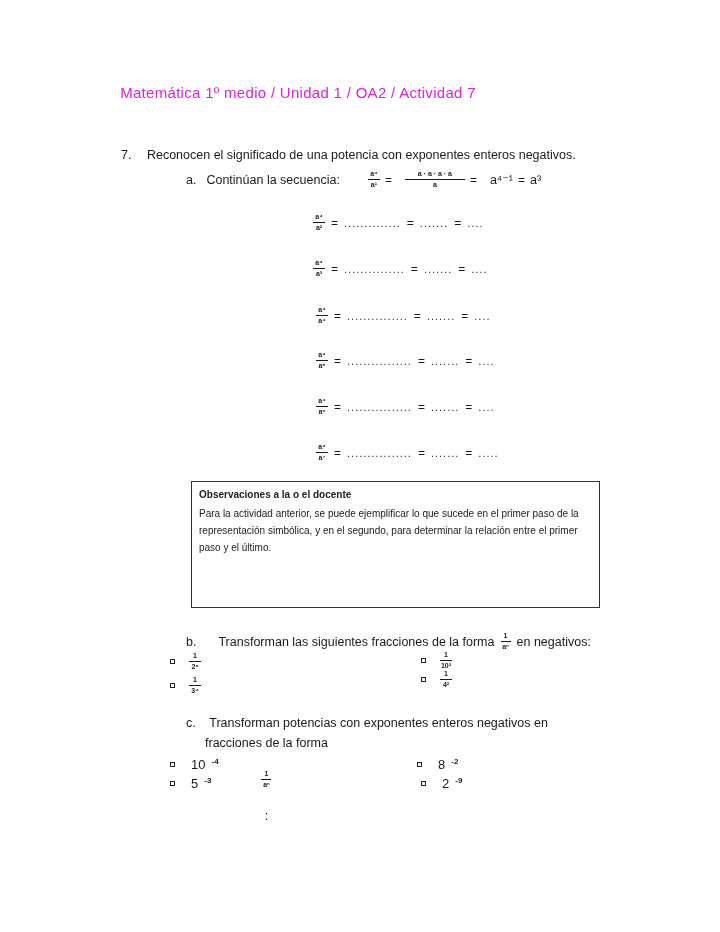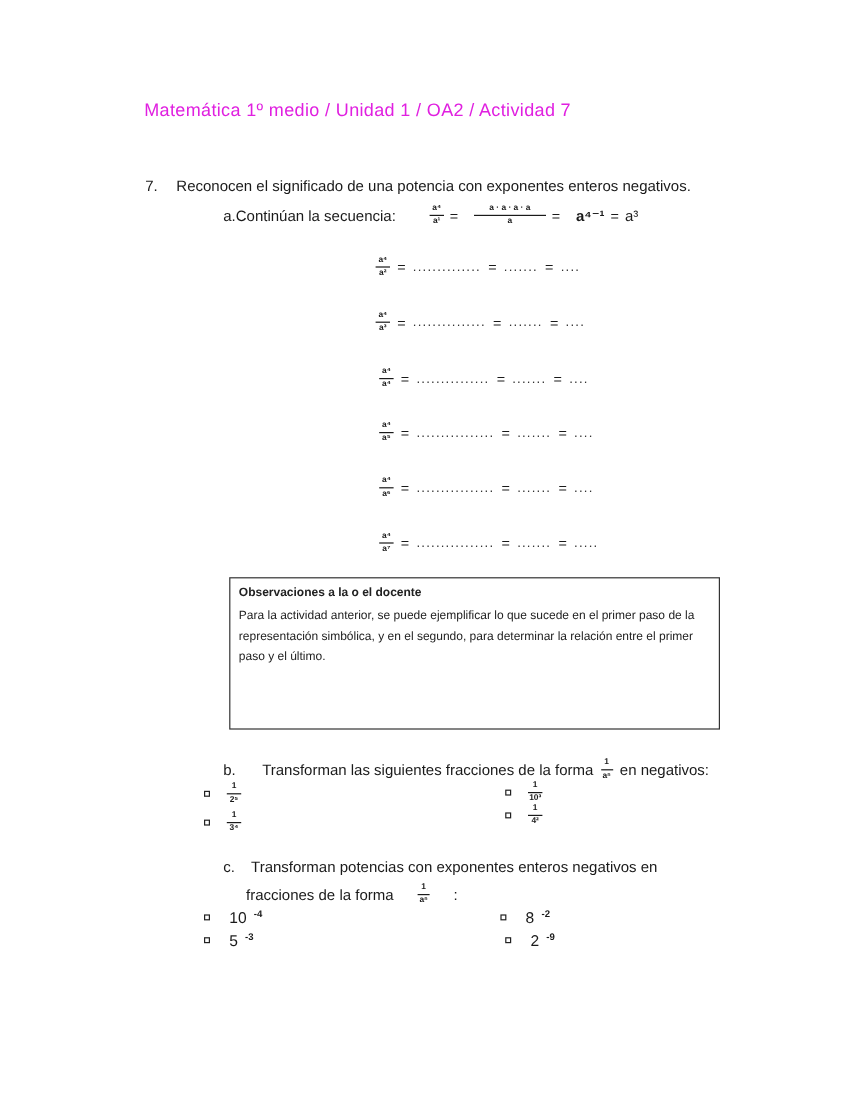--- a/index.html
+++ b/index.html
@@ -26,35 +26,35 @@
 
 <div class="abs header">Matemática 1º medio / Unidad 1 / OA2 / Actividad 7</div>
 
 <div class="abs q-line" style="left:121px; top:148px;">
   <span>7.</span>
   <span style="margin-left:12px;">Reconocen el significado de una potencia con exponentes enteros negativos.</span>
 </div>
 
 <div class="abs q-line" style="left:186px; top:170px; display:flex; align-items:center;">
   <span>a.</span>
-  <span style="">Continúan la secuencia:</span>
+  <span style="margin-left:10px;">Continúan la secuencia:</span>
   <span style="margin-left:28px; display:flex; align-items:center; gap:5px;">
     <span class="frac">
       <span class="num">a⁴</span>
       <span class="bar"></span>
       <span>a¹</span>
     </span>
     <span class="eq">=</span>
     <span class="frac" style="margin-left:8px;">
       <span class="num" style="padding:0 4px;">a · a · a · a</span>
       <span class="bar" style="min-width:60px;"></span>
       <span>a</span>
     </span>
     <span class="eq">=</span>
-    <span style="margin-left:8px;font-weight:bold;">a⁴⁻¹</span>
+    <span style="margin-left:8px;">a⁴⁻¹</span>
     <span class="eq">=</span>
     <span>a³</span>
   </span>
 </div>
 
 <div class="abs row" style="left:313px; top:213px;">
   <span class="frac">
       <span class="num">a⁴</span>
       <span class="bar"></span>
       <span>a²</span>
@@ -178,21 +178,21 @@
       <span class="num">1</span>
       <span class="bar"></span>
       <span>4²</span>
     </span>
 </div>
 
 <div class="abs q-line" style="left:186px; top:716px;">
   <span>c.</span>
   <span style="margin-left:10px;">Transforman potencias con exponentes enteros negativos en</span>
 </div>
-<div class="abs q-line" style="left:205px; top:736px; display:flex; align-items:center; gap:20px;">
+<div class="abs q-line" style="left:205px; top:736px; display:flex; align-items:center; gap:20px;flex-direction:column;">
   <span>fracciones de la forma</span>
   <span class="frac small-frac">
       <span class="num">1</span>
       <span class="bar" style="min-width:10px;"></span>
       <span>aⁿ</span>
     </span>
   <span>:</span>
 </div>
 
 <div class="abs row" style="left:170px; top:757px; gap:16px;text-align:center;">

